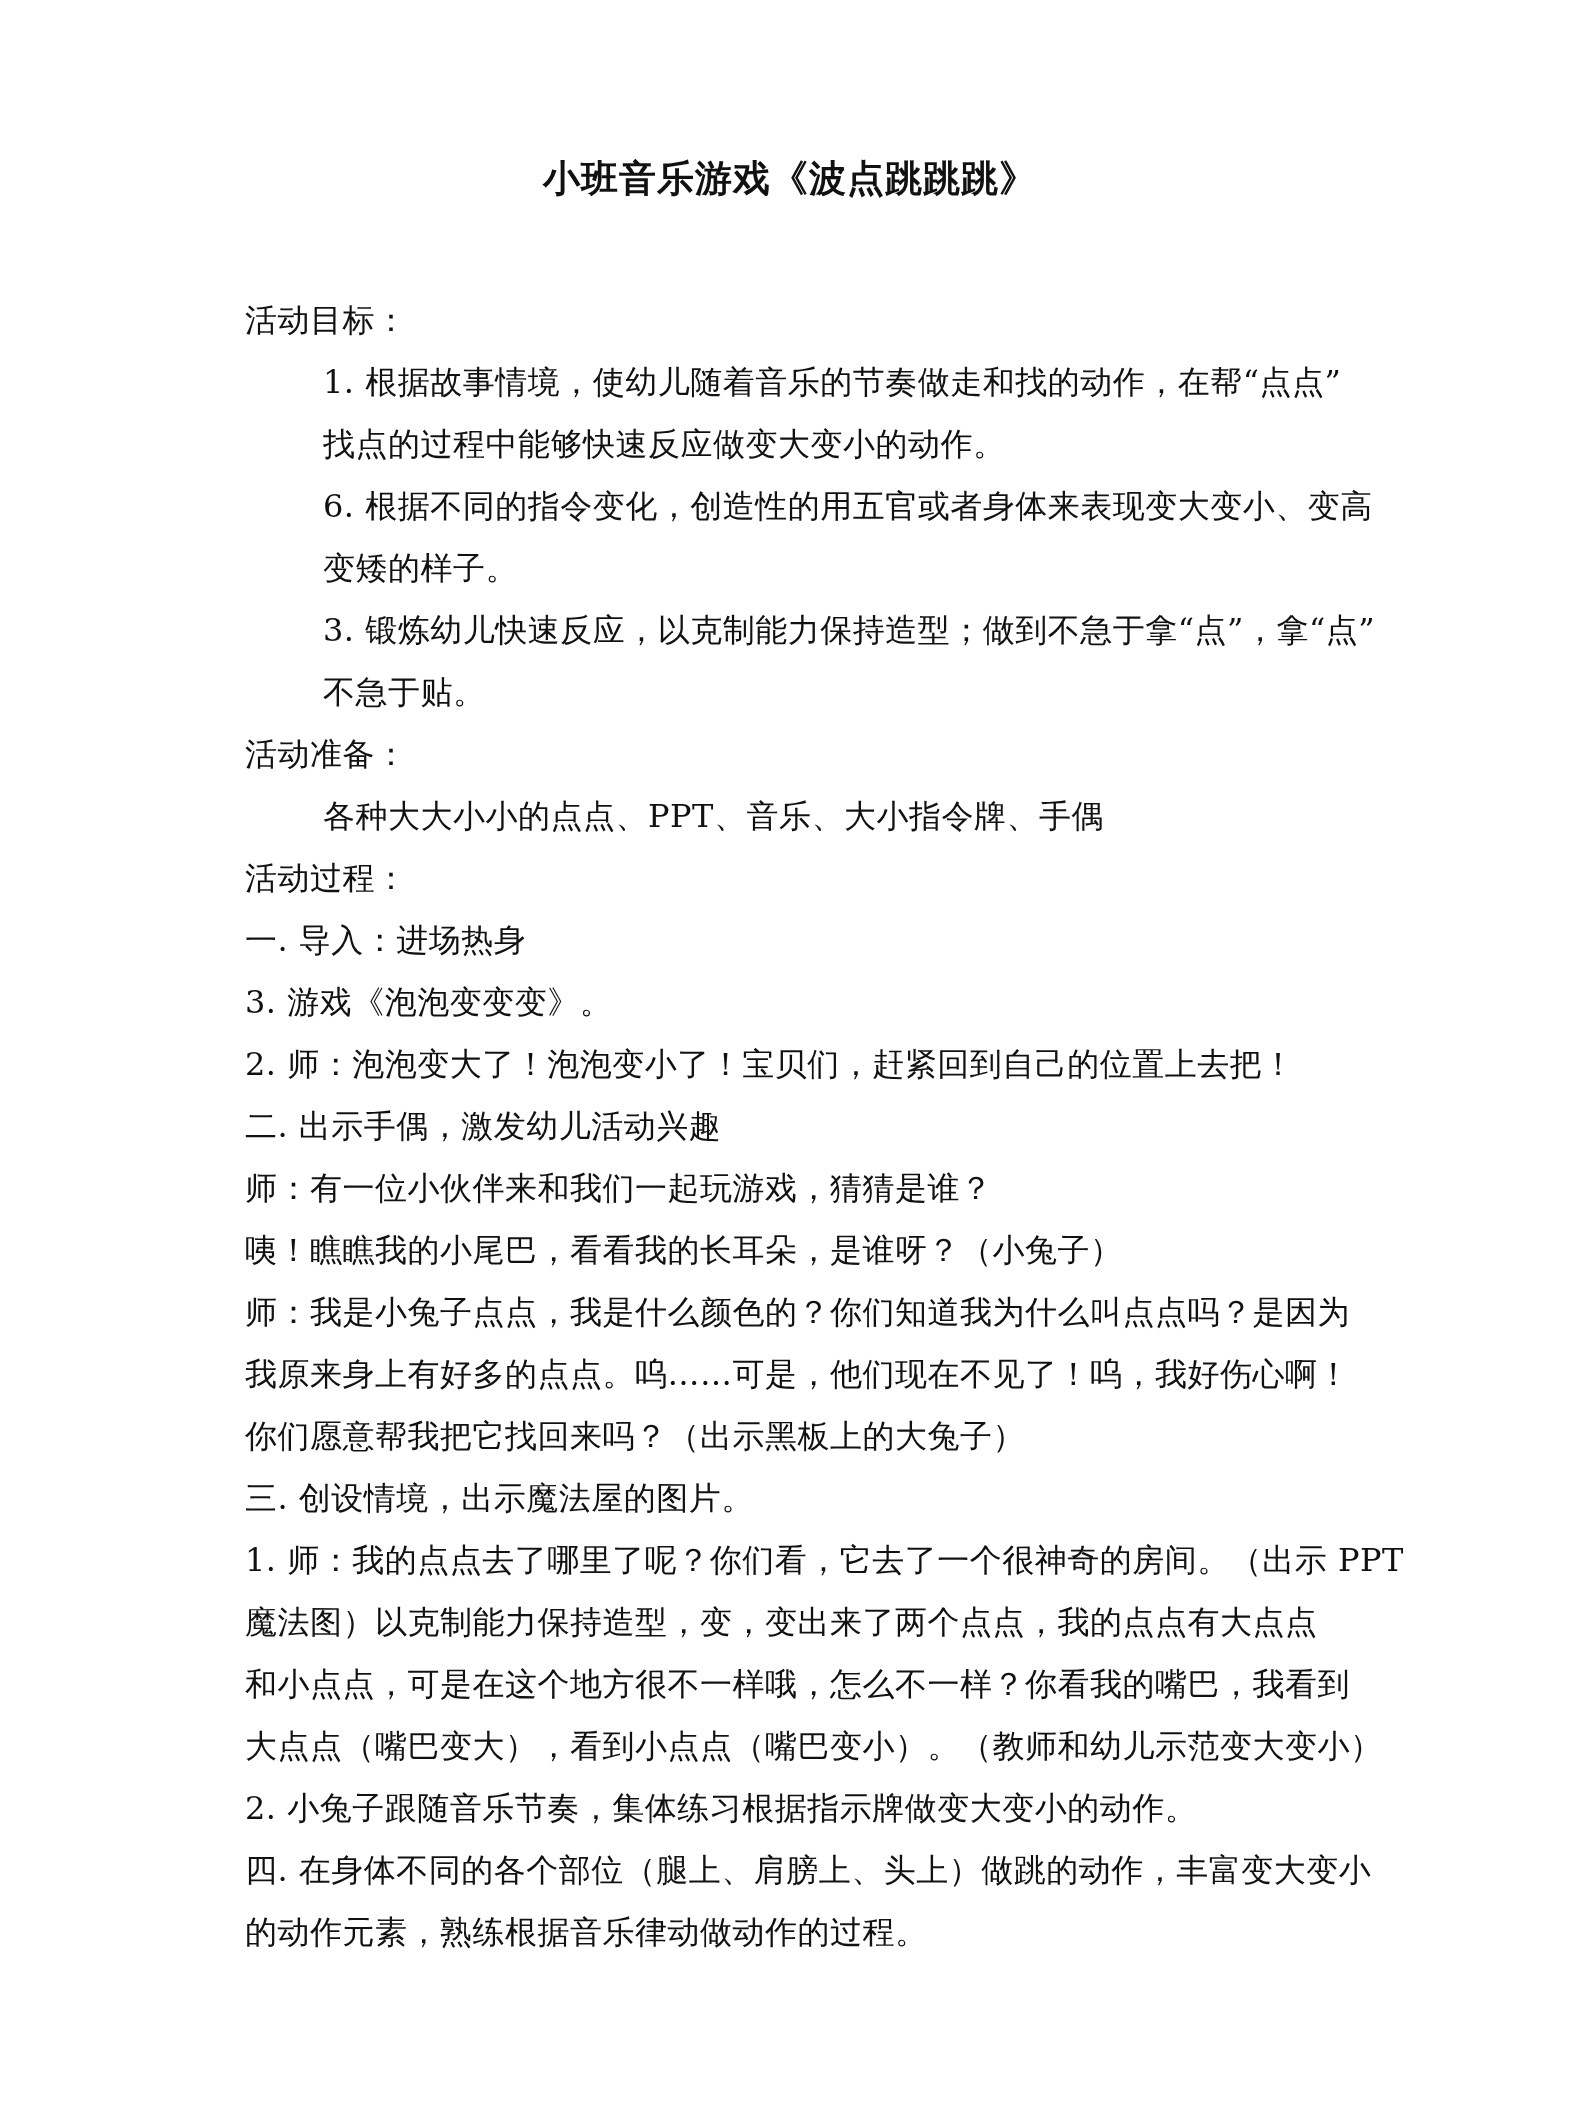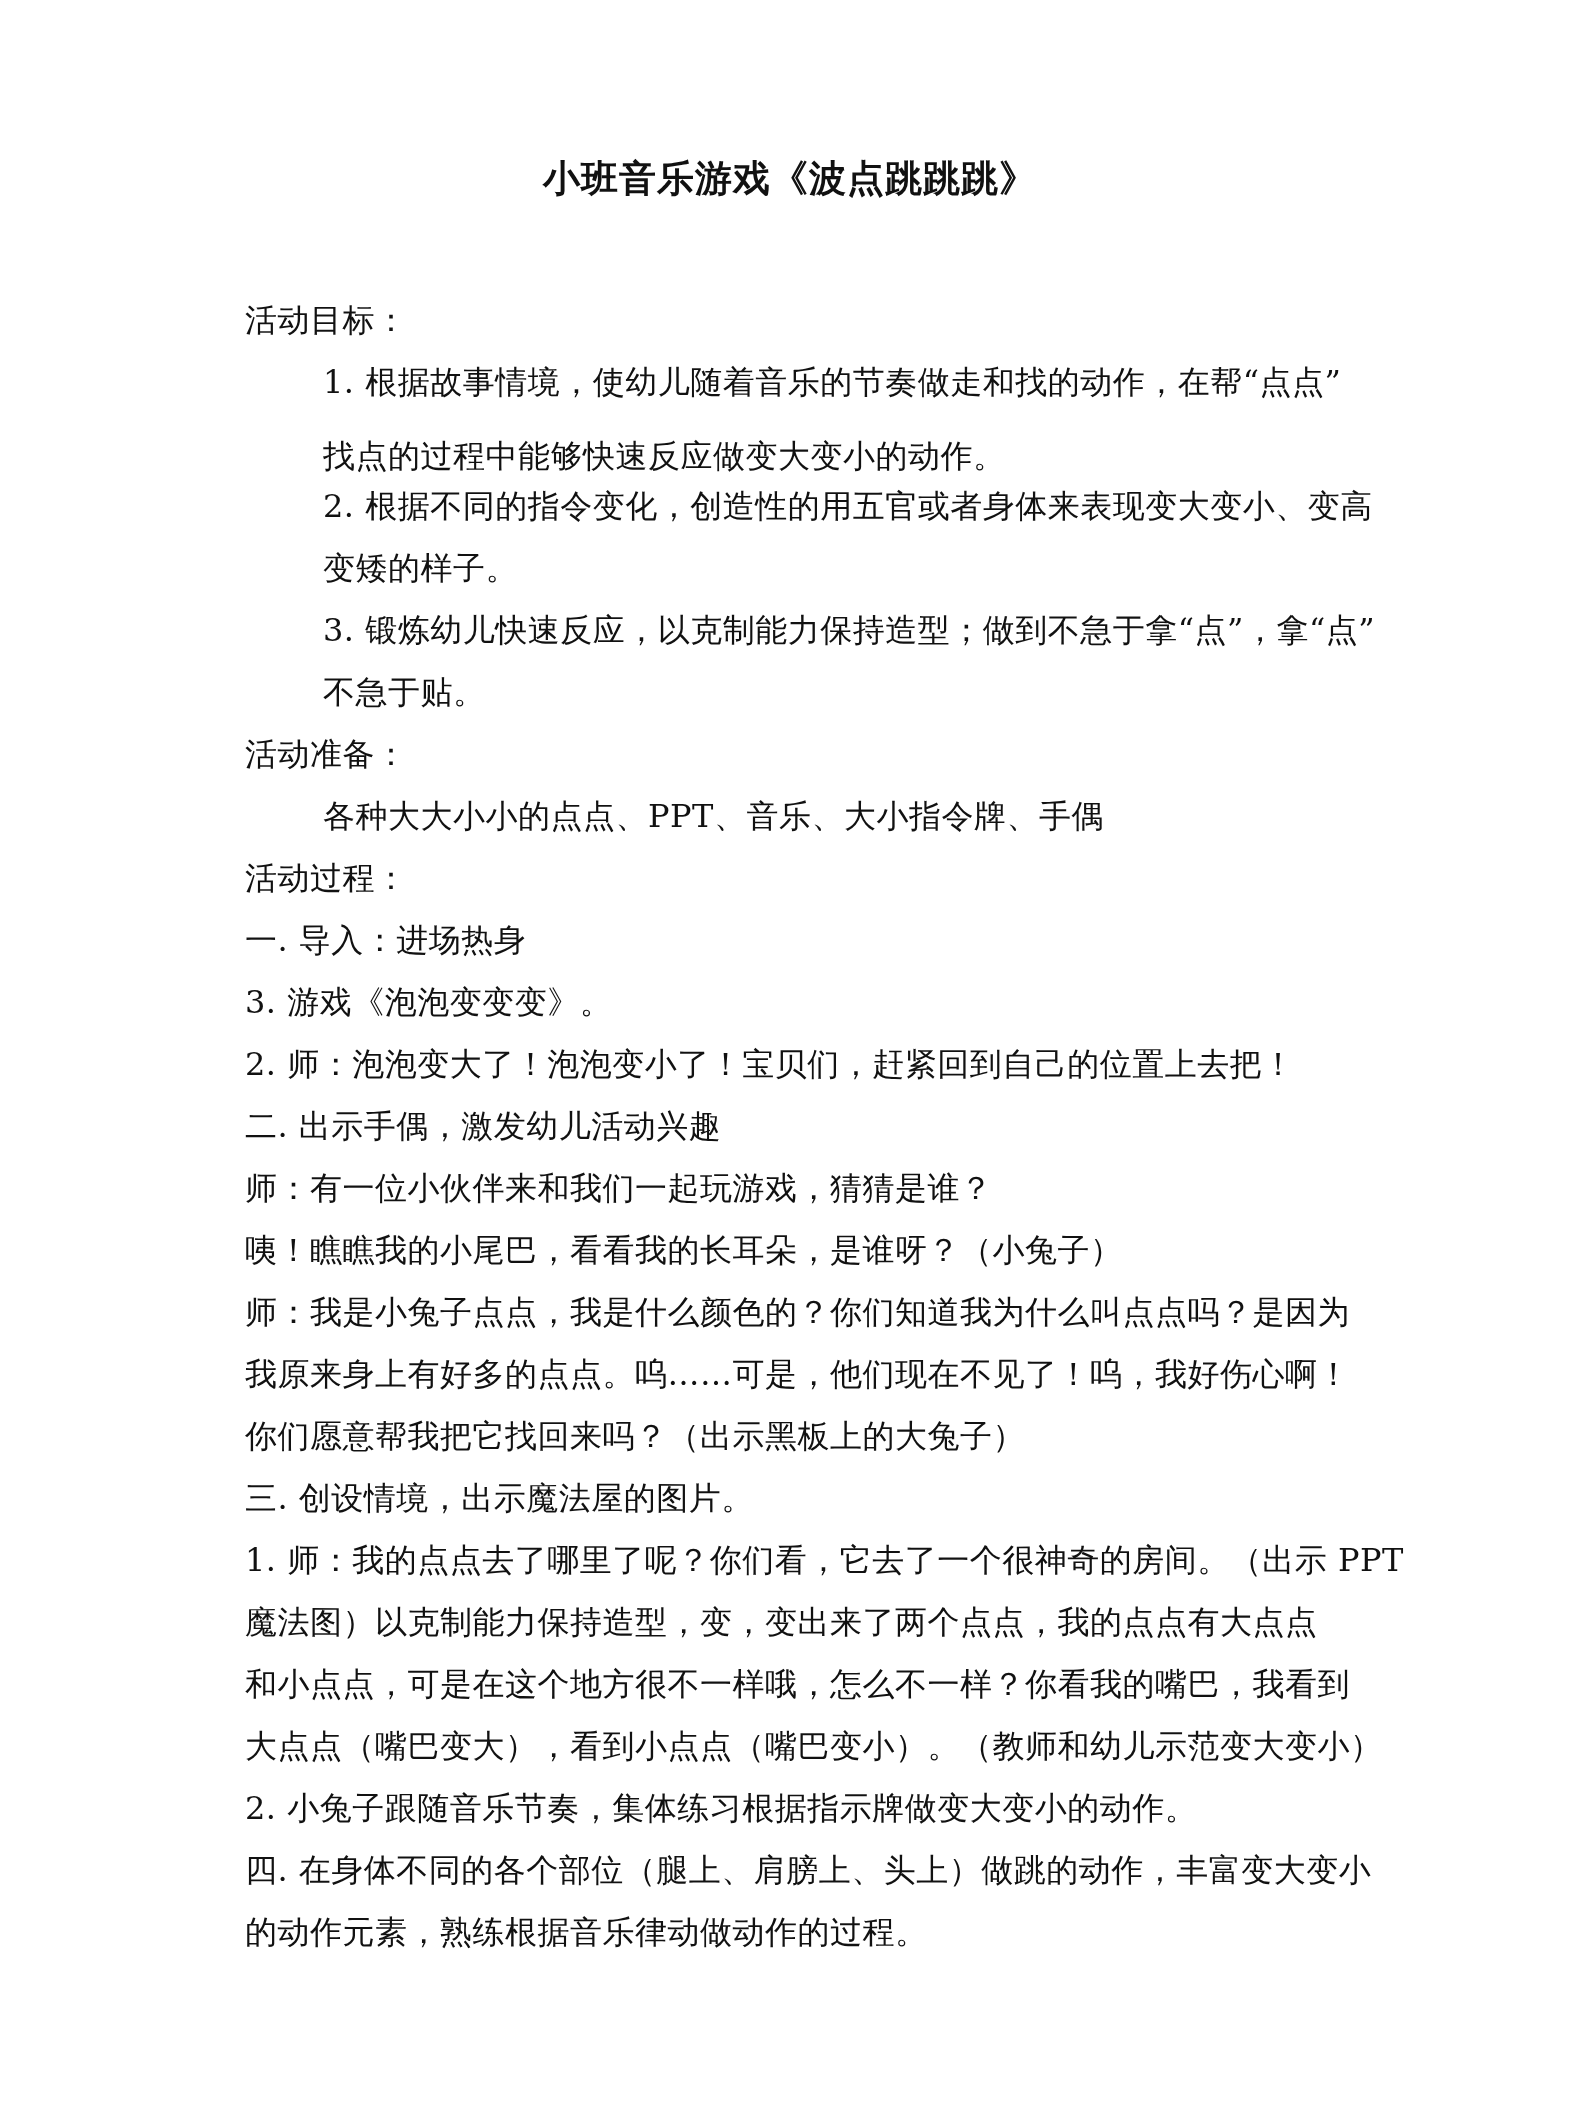--- a/index.html
+++ b/index.html
@@ -45,22 +45,22 @@
   </style>
 </head>
 <body>
 
 <div class="page">
 
   <div class="title">小班音乐游戏《波点跳跳跳》</div>
 
   <div class="line l0" style="top:300px">活动目标：</div>
   <div class="line l1" style="top:362px">1. 根据故事情境，使幼儿随着音乐的节奏做走和找的动作，在帮“点点”</div>
-  <div class="line l1" style="top:436px">找点的过程中能够快速反应做变大变小的动作。</div>
-  <div class="line l1" style="top:486px">2. 根据不同的指令变化，创造性的用五官或者身体来表现变大变小、变高</div>
+  <div class="line l1" style="top:424px">找点的过程中能够快速反应做变大变小的动作。</div>
+  <div class="line l1" style="top:486px">6. 根据不同的指令变化，创造性的用五官或者身体来表现变大变小、变高</div>
   <div class="line l1" style="top:548px">变矮的样子。</div>
   <div class="line l1" style="top:610px">3. 锻炼幼儿快速反应，以克制能力保持造型；做到不急于拿“点”，拿“点”</div>
   <div class="line l1" style="top:672px">不急于贴。</div>
 
   <div class="line l0" style="top:734px">活动准备：</div>
   <div class="line l1" style="top:796px">各种大大小小的点点、PPT、音乐、大小指令牌、手偶</div>
 
   <div class="line l0" style="top:858px">活动过程：</div>
   <div class="line l0" style="top:920px">一. 导入：进场热身</div>
   <div class="line l0" style="top:982px">3.  游戏《泡泡变变变》。</div>

